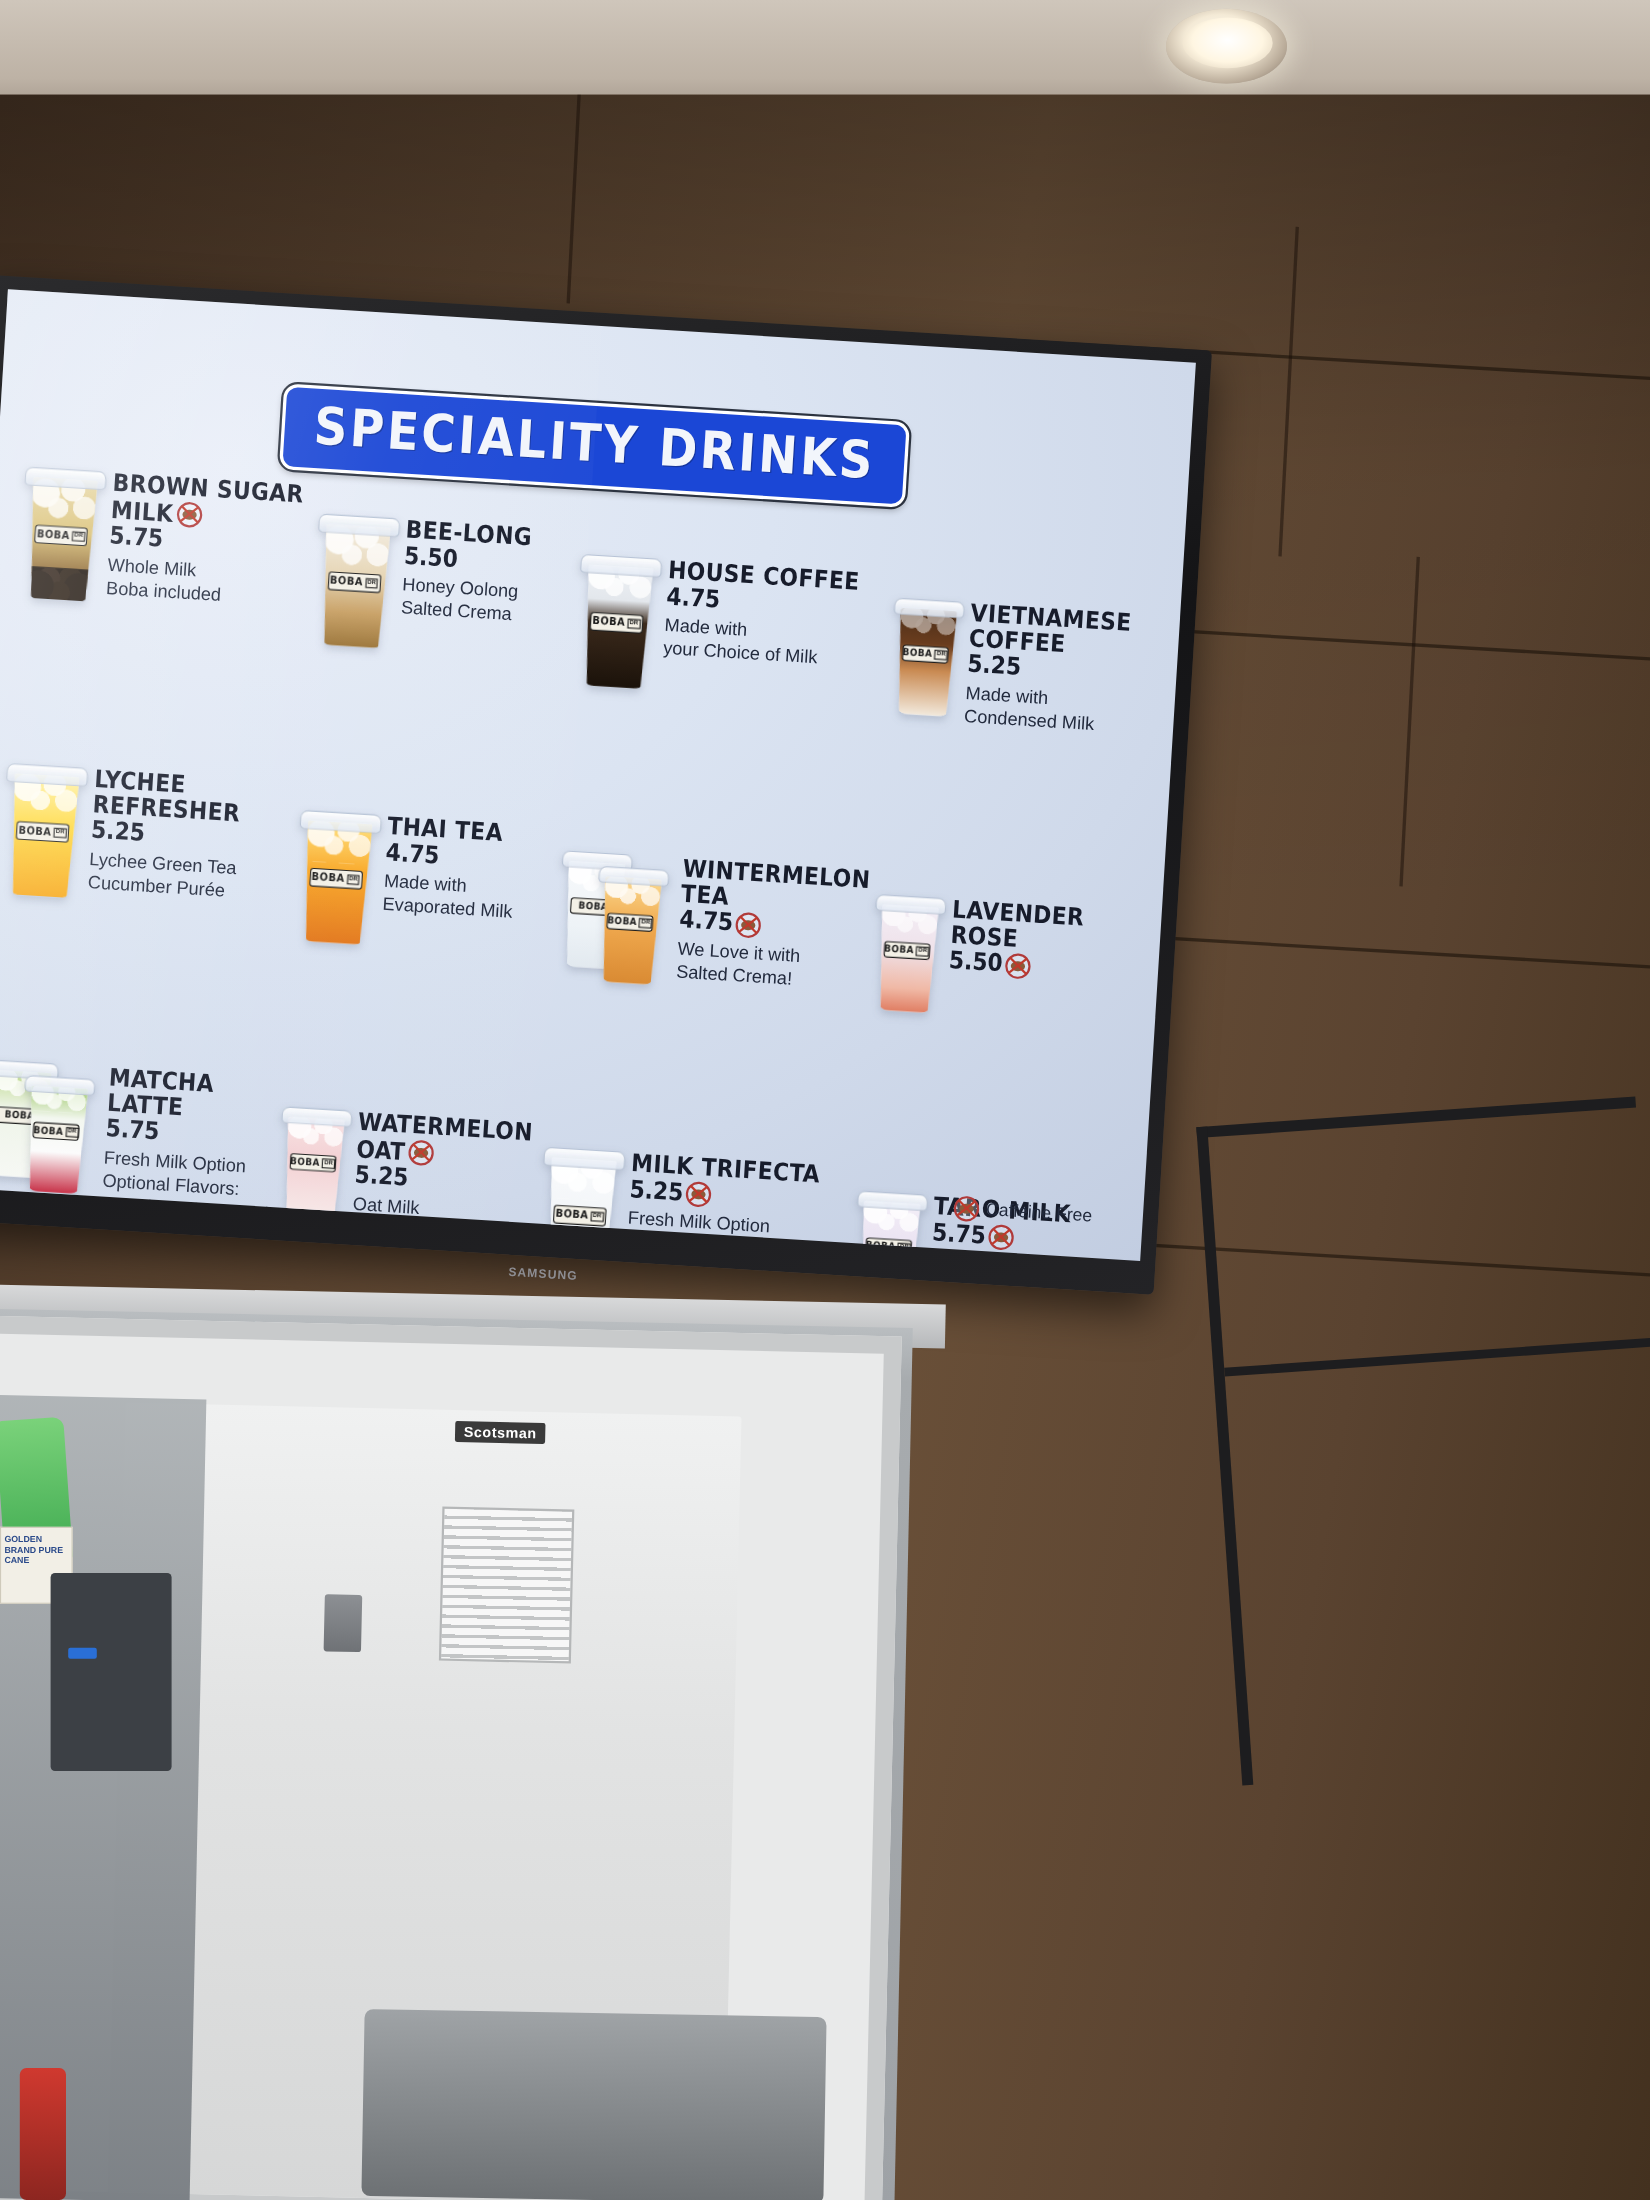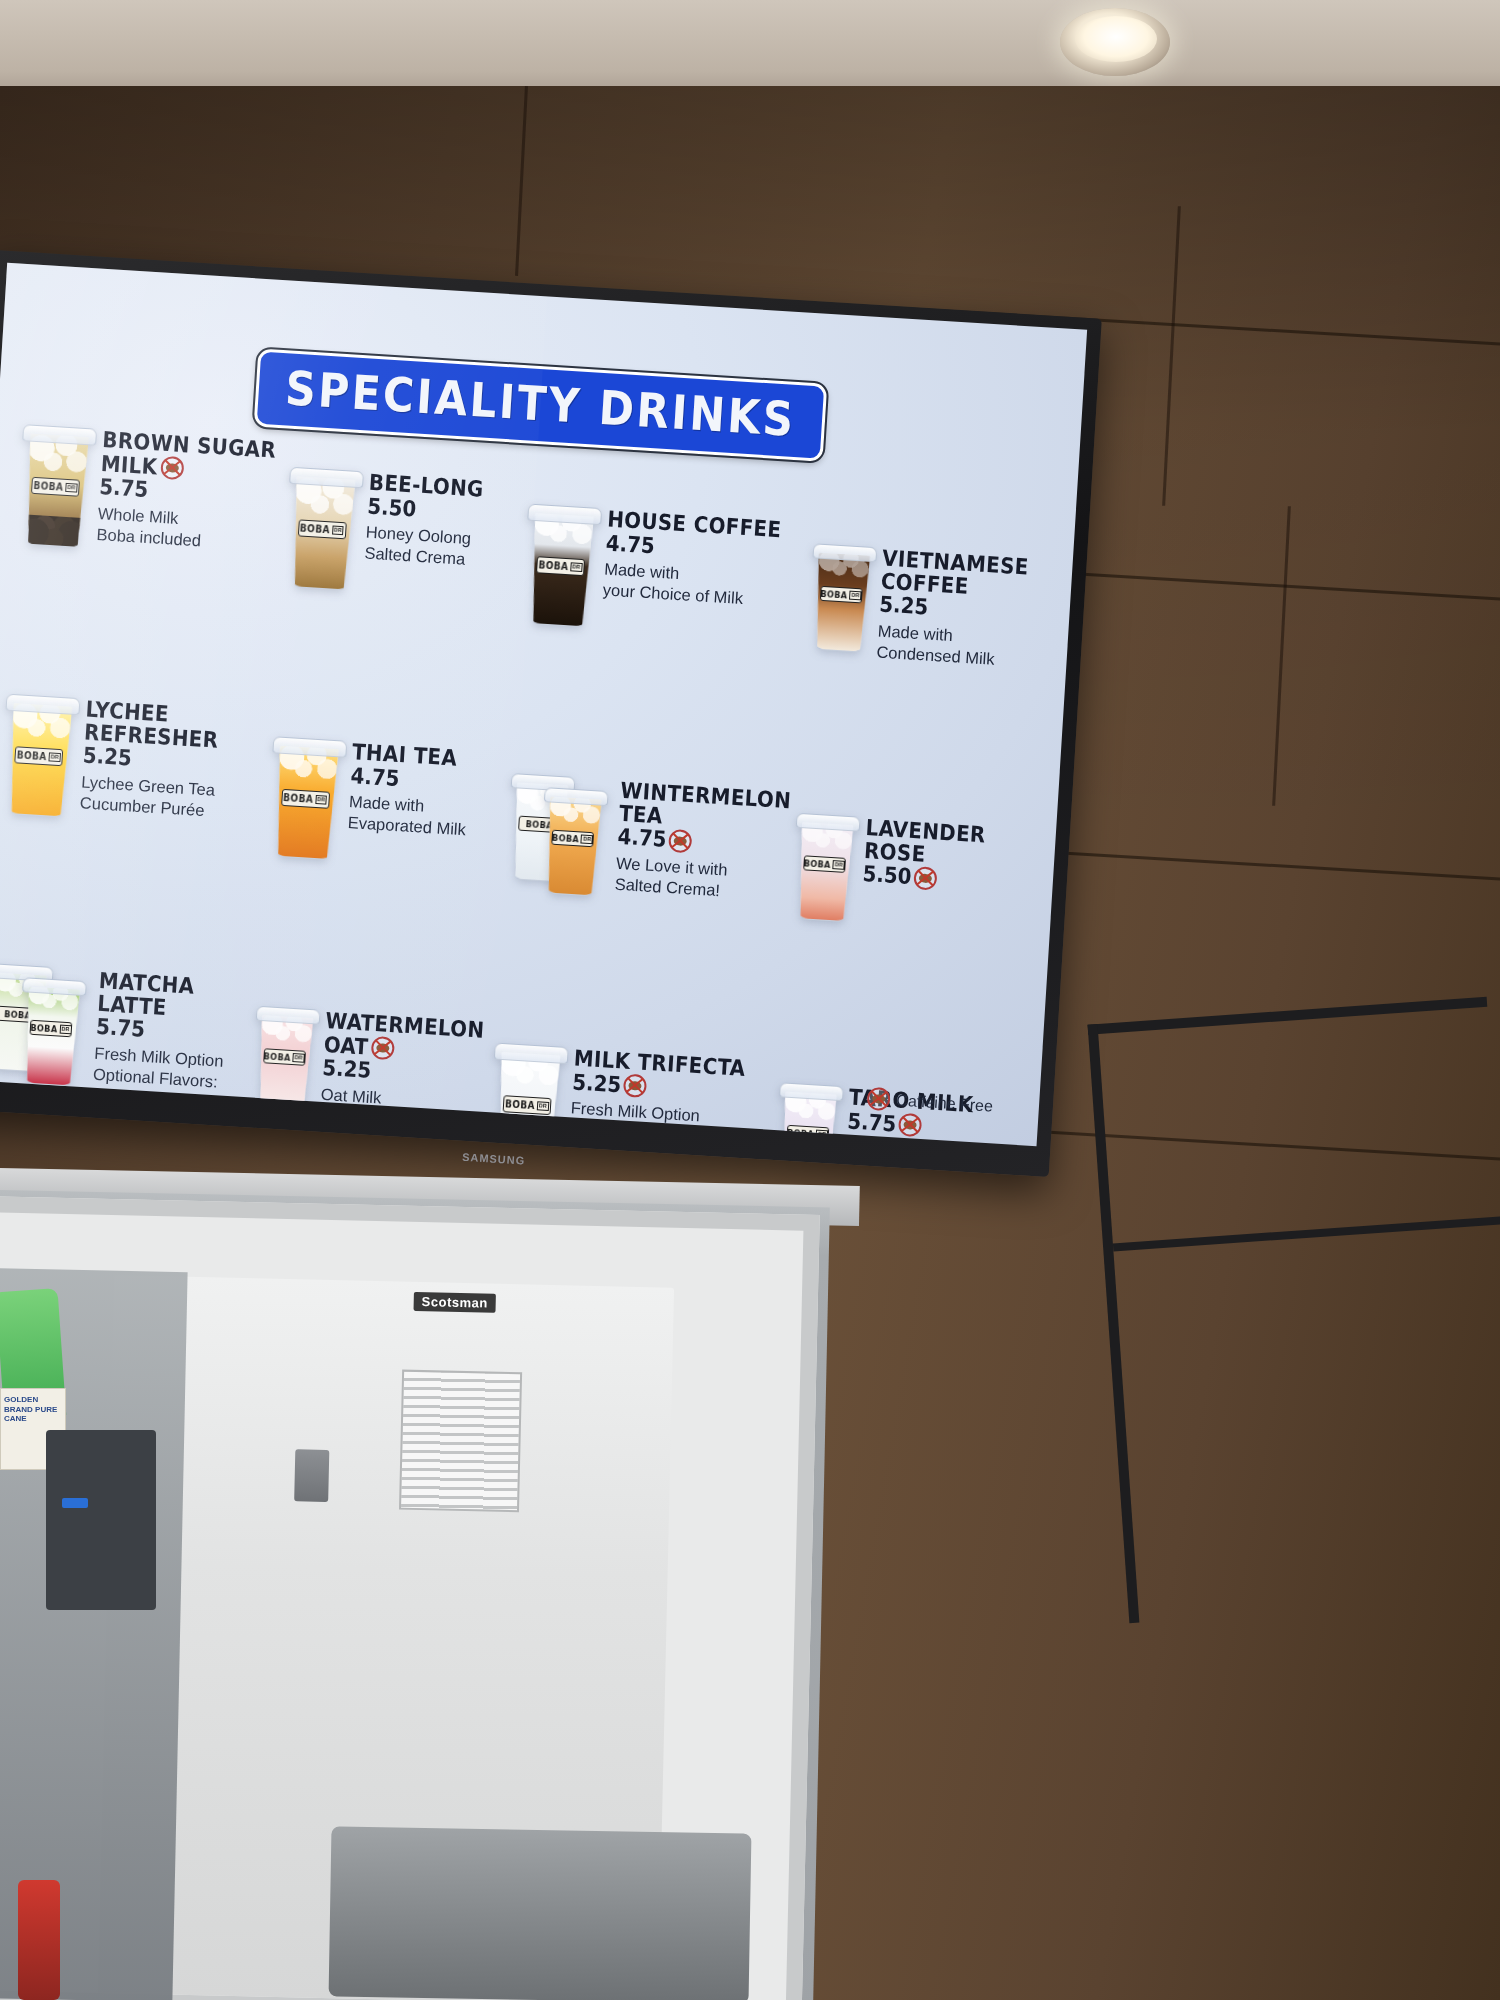--- a/index.html
+++ b/index.html
@@ -306,21 +306,21 @@
     background: linear-gradient(180deg, rgba(170,175,178,0.9), rgba(120,125,130,0.95));
     transform: rotate(1.2deg);
   }
   .green-bag {
     position: absolute; left: 0px; top: 1290px; width: 62px; height: 130px;
     background: linear-gradient(180deg, #7ad27a, #3faa50);
     border-radius: 6px 10px 4px 4px;
     transform: rotate(-4deg);
   }
   .sugar-box {
-    position: absolute; left: 0px; top: 1388px; width: 66px; height: 82px;
+    position: absolute; left: 0px; top: 1388px; width: 66px; height: 70px;
     background: #f2efe6; border: 1px solid #cfcabb;
   }
   .sugar-box em {
     display: block; font-style: normal; font-size: 8px; color: #2b4a8a;
     padding: 6px 3px 0 3px; line-height: 1.2; font-weight: 700;
   }
   .machine {
     position: absolute; left: 330px; top: 1830px; width: 420px; height: 170px;
     background: linear-gradient(180deg, #9fa3a6, #6d7174);
     border-radius: 8px;

